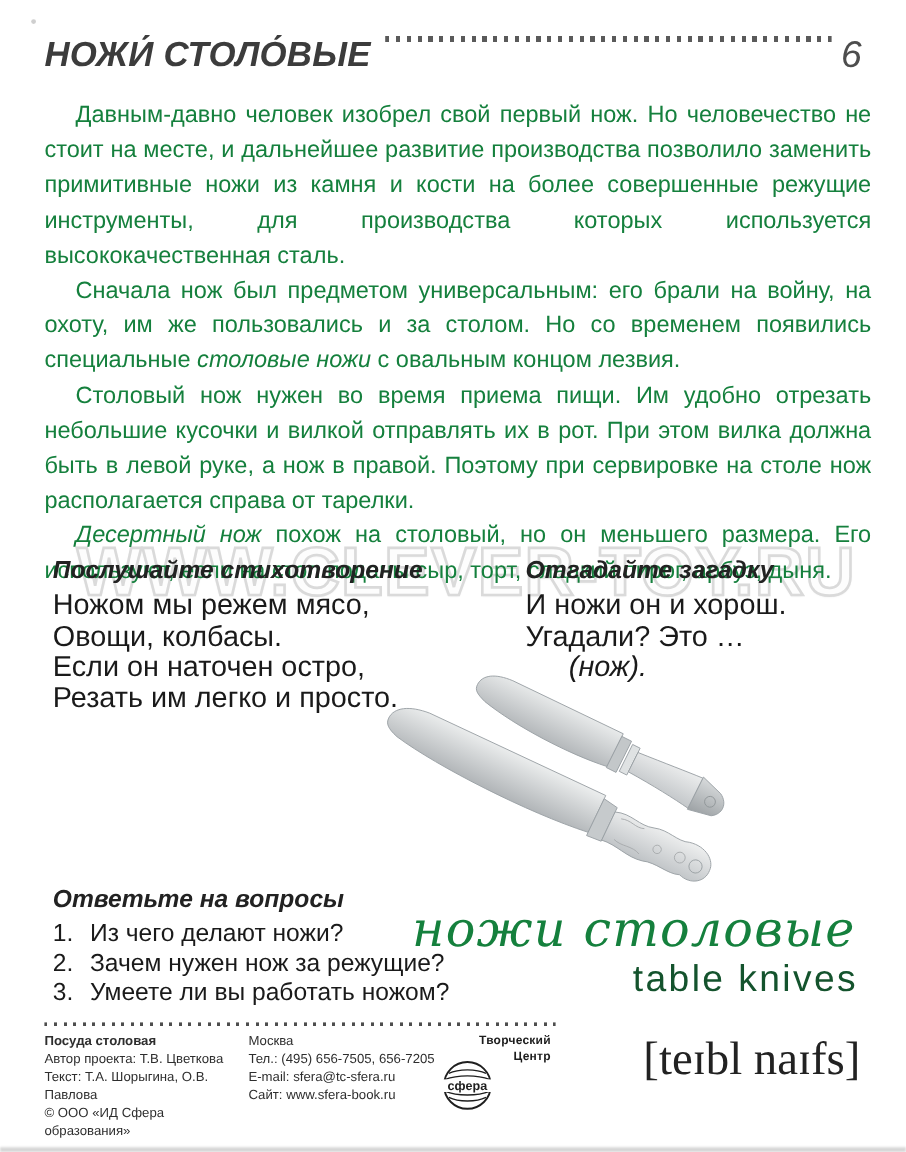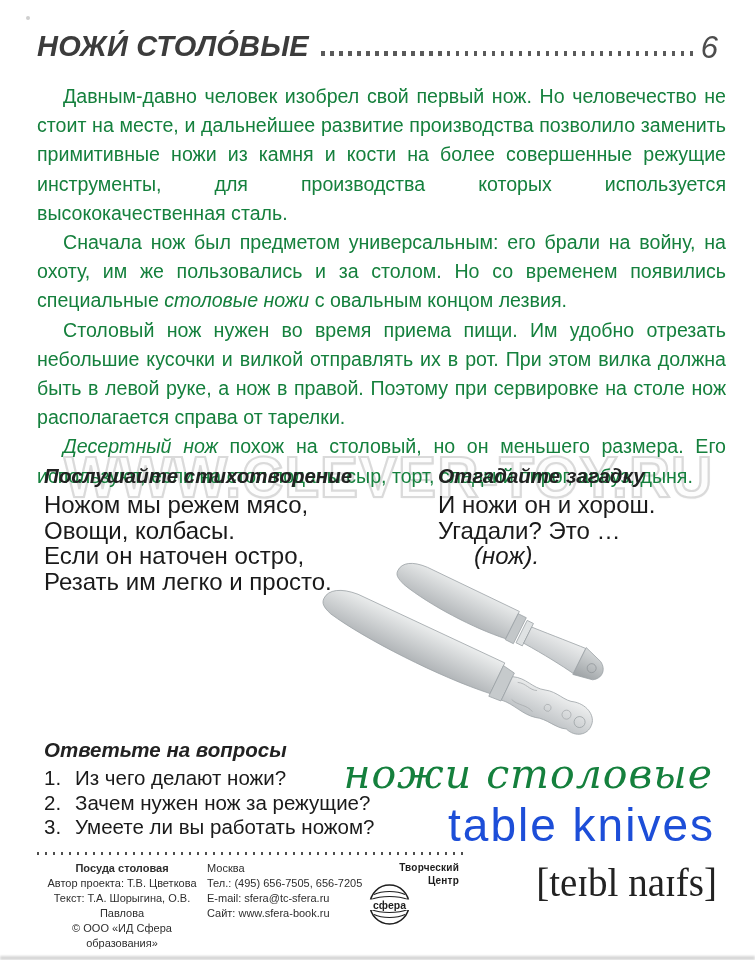--- a/index.html
+++ b/index.html
@@ -3,21 +3,21 @@
 <meta charset="utf-8">
 <style>
   html,body{margin:0;padding:0;}
   body{background:#888;}
   .page{
     position:relative;width:755px;height:960px;background:#ffffff;
     font-family:"Liberation Sans",sans-serif;color:#1a1a1a;overflow:hidden;
     margin:0 auto;
   }
   
-  .hdr{position:absolute;left:37px;top:30px;width:681px;display:flex;align-items:flex-end;}
+  .hdr{position:absolute;left:37px;top:30px;width:681px;display:flex;align-items:flex-start;}
   .hdr .title{font-style:italic;font-weight:bold;font-size:29px;letter-spacing:.2px;color:#3c3c3c;white-space:nowrap;}
   .hdr .leader{flex:1;height:5px;margin:0 8px 7px 12px;
     background:repeating-linear-gradient(90deg,#5a5a5a 0 3.5px,transparent 3.5px 9px);}
   .hdr .pgnum{font-style:italic;font-size:31px;color:#4d4d4d;line-height:1;padding-bottom:0px;}
   
   .bodytext{position:absolute;left:37px;top:82px;width:689px;font-size:19.6px;line-height:29.2px;text-align:justify;color:#15803d;}
   .bodytext p{margin:0;text-indent:26px;}
   .bodytext i{font-style:italic;}
   
   .watermark{position:absolute;left:64px;top:444px;width:660px;z-index:0;
@@ -31,29 +31,29 @@
   .riddle{position:absolute;left:438px;top:464px;width:290px;}
   .riddle i{margin-left:36px;}
   
   .knives{position:absolute;left:292px;top:548px;width:445px;height:205px;}
   
   .questions{position:absolute;left:44px;top:738px;width:360px;}
   .questions .q{display:flex;font-size:20.5px;line-height:24.6px;}
   .questions .qn{width:31px;flex:none;}
   
   .vocab-ru{position:absolute;right:42px;top:750px;font-family:"DejaVu Serif",serif;font-style:italic;font-size:41px;color:#15803d;letter-spacing:1px;white-space:nowrap;}
-  .vocab-en{position:absolute;right:40px;top:798px;font-size:46px;color:#1d4ed8;letter-spacing:2px;font-weight:400;white-space:nowrap;}
+  .vocab-en{position:absolute;right:40px;top:798px;font-size:31px;color:#14532d;letter-spacing:2px;font-weight:400;white-space:nowrap;}
   .vocab-tr{position:absolute;right:38px;top:860px;font-family:"Liberation Serif",serif;font-size:39px;color:#222;white-space:nowrap;}
   
   .footer{position:absolute;left:37px;top:852px;width:426px;}
   .footer .rule{height:3px;width:100%;margin-bottom:6px;
     background:repeating-linear-gradient(90deg,#4e4e4e 0 2.5px,transparent 2.5px 8px);}
   .footer .cols{display:flex;}
   .fcol{font-size:11px;line-height:15px;color:#2e2e2e;}
-  .fcol.c1{width:170px;text-align:center;}
+  .fcol.c1{width:170px;}
   .fcol.c2{width:160px;}
   .fcol.c1 .b{font-weight:bold;}
   .fcol.c3{position:relative;width:92px;height:66px;flex:none;}
   .logo-text{position:absolute;right:0;top:0;text-align:right;font-size:10px;line-height:13px;font-weight:bold;color:#1d1d1d;letter-spacing:.2px;}
   .logo-circle{position:absolute;left:0;top:21px;}
   
   .speck{position:absolute;left:26px;top:16px;width:4px;height:4px;border-radius:50%;background:#cfcfcf;}
   .bottom-edge{position:absolute;left:0;bottom:0;width:100%;height:4px;background:#d6d6d6;filter:blur(1px);}
 </style>
 </head>

